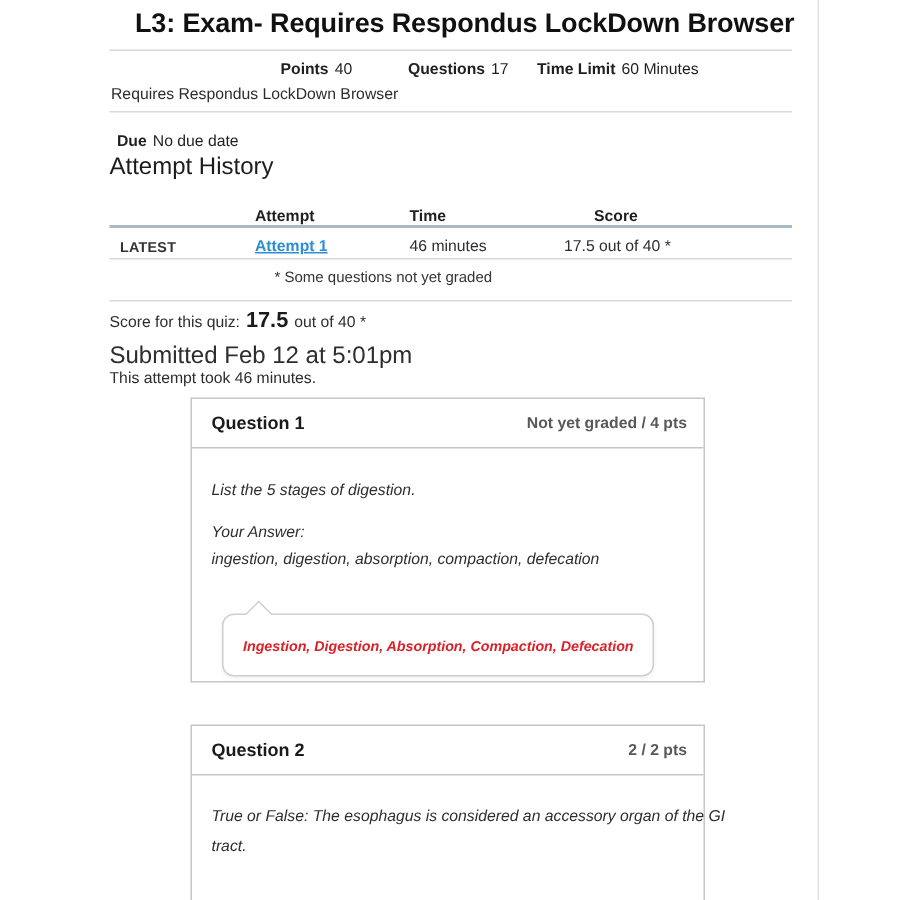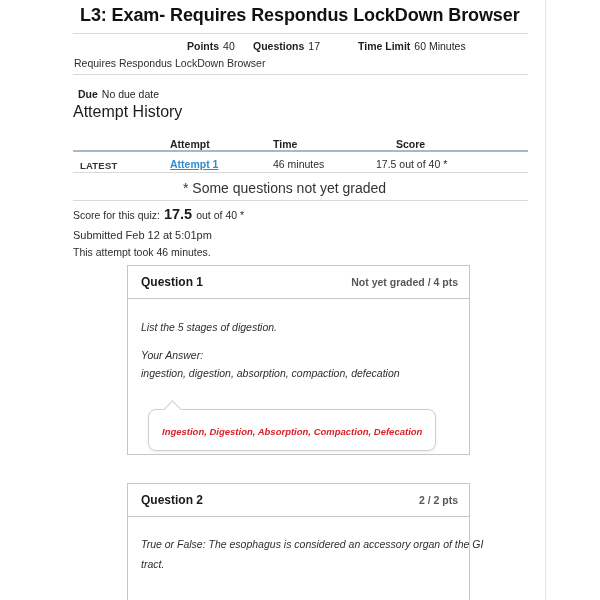--- a/index.html
+++ b/index.html
@@ -3,56 +3,56 @@
 <meta charset="utf-8">
 <style>
   html,body{margin:0;padding:0;background:#fff;}
   .canvas{
     position:relative;width:600px;height:600px;overflow:hidden;background:#ffffff;
     font-family:"Liberation Sans","DejaVu Sans",sans-serif;color:#2d2d2d;
   }
   .page-edge{position:absolute;left:545px;top:0;width:1px;height:600px;background:#e4e4e4;}
 
   .title{
-    position:absolute;left:80px;top:5px;margin:0;
+    position:absolute;left:90px;top:5px;margin:0;
     font-size:18px;font-weight:700;color:#111;letter-spacing:-0.1px;white-space:nowrap;
   }
   .rule{position:absolute;left:73px;width:455px;height:1px;background:#d9d9d9;}
   .r1{top:33px;}
   .r2{top:74px;}
   .r3{top:200px;}
 
   .meta{position:absolute;top:40px;display:flex;gap:4px;font-size:10.5px;color:#1f1f1f;white-space:nowrap;}
   .meta .b{font-weight:700;}
   .m-due{left:78px;margin-top:48px;}
   .m-points{left:187px;}
-  .m-questions{left:253px;}
+  .m-questions{left:272px;}
   .m-time{left:358px;}
   .req-line{position:absolute;left:74px;top:57px;font-size:10.5px;color:#2d2d2d;white-space:nowrap;}
 
   .ah-heading{position:absolute;left:73px;top:103px;margin:0;font-size:16px;font-weight:400;color:#1c1c1c;white-space:nowrap;}
 
   .col-h{position:absolute;top:138px;font-size:10.5px;font-weight:700;color:#1f1f1f;white-space:nowrap;}
   .c-attempt{left:170px;}
   .c-time{left:273px;}
   .c-score{left:376px;margin-left:20px;}
   .thead-rule{position:absolute;left:73px;top:150px;width:455px;height:2px;background:#aab9c2;}
 
   .cell{position:absolute;top:158px;font-size:10.5px;color:#2d2d2d;white-space:nowrap;}
   .latest{left:80px;top:160px;font-size:9.5px;font-weight:700;letter-spacing:0.2px;color:#333;}
   .attempt-link{left:170px;color:#2e8ed4;font-weight:700;text-decoration:underline;cursor:pointer;}
   .t-time{left:273px;}
   .t-score{left:376px;}
   .row-rule{position:absolute;left:73px;top:172px;width:455px;height:1px;background:#d9d9d9;}
-  .footnote{position:absolute;left:183px;top:180px;font-size:14px;color:#333;white-space:nowrap;}
+  .footnote{position:absolute;left:183px;top:180px;font-size:10px;color:#333;white-space:nowrap;}
 
   .score-line{position:absolute;left:73px;top:206px;display:flex;align-items:baseline;gap:4px;white-space:nowrap;}
   .score-line .pre,.score-line .suf{font-size:10.5px;color:#2d2d2d;}
   .score-line .val{font-size:14.5px;font-weight:700;color:#1b1b1b;}
-  .submitted{position:absolute;left:73px;top:229px;font-size:11px;white-space:nowrap;}
+  .submitted{position:absolute;left:73px;top:229px;font-size:16px;white-space:nowrap;}
   .duration{position:absolute;left:73px;top:246px;font-size:10.5px;white-space:nowrap;}
 
   .question{position:absolute;left:127px;width:343px;border:1px solid #c6c6c6;background:#fff;box-sizing:border-box;}
   .q1{top:265px;height:190px;}
   .q2{top:483px;height:140px;}
   .q-header{
     height:33px;box-sizing:border-box;border-bottom:1px solid #c6c6c6;
     display:flex;justify-content:space-between;align-items:center;padding:0 11px 0 13px;
   }
   .q-title{font-size:12px;font-weight:700;color:#1a1a1a;white-space:nowrap;}

